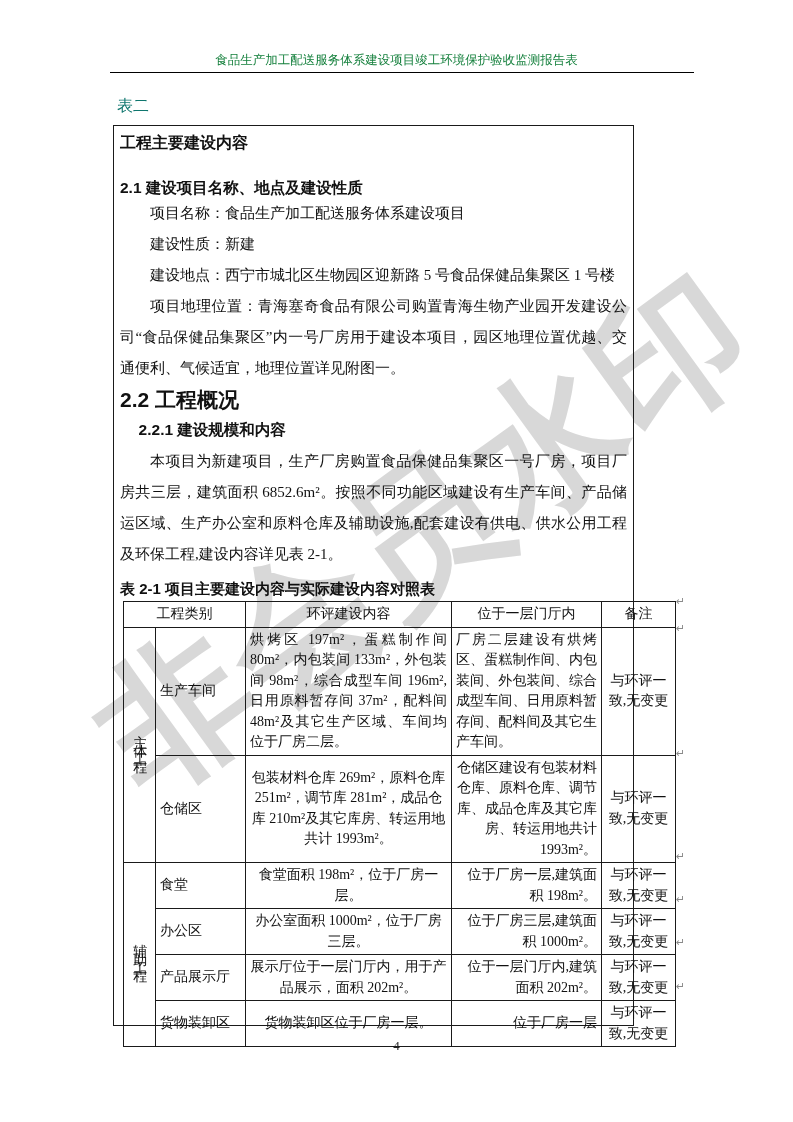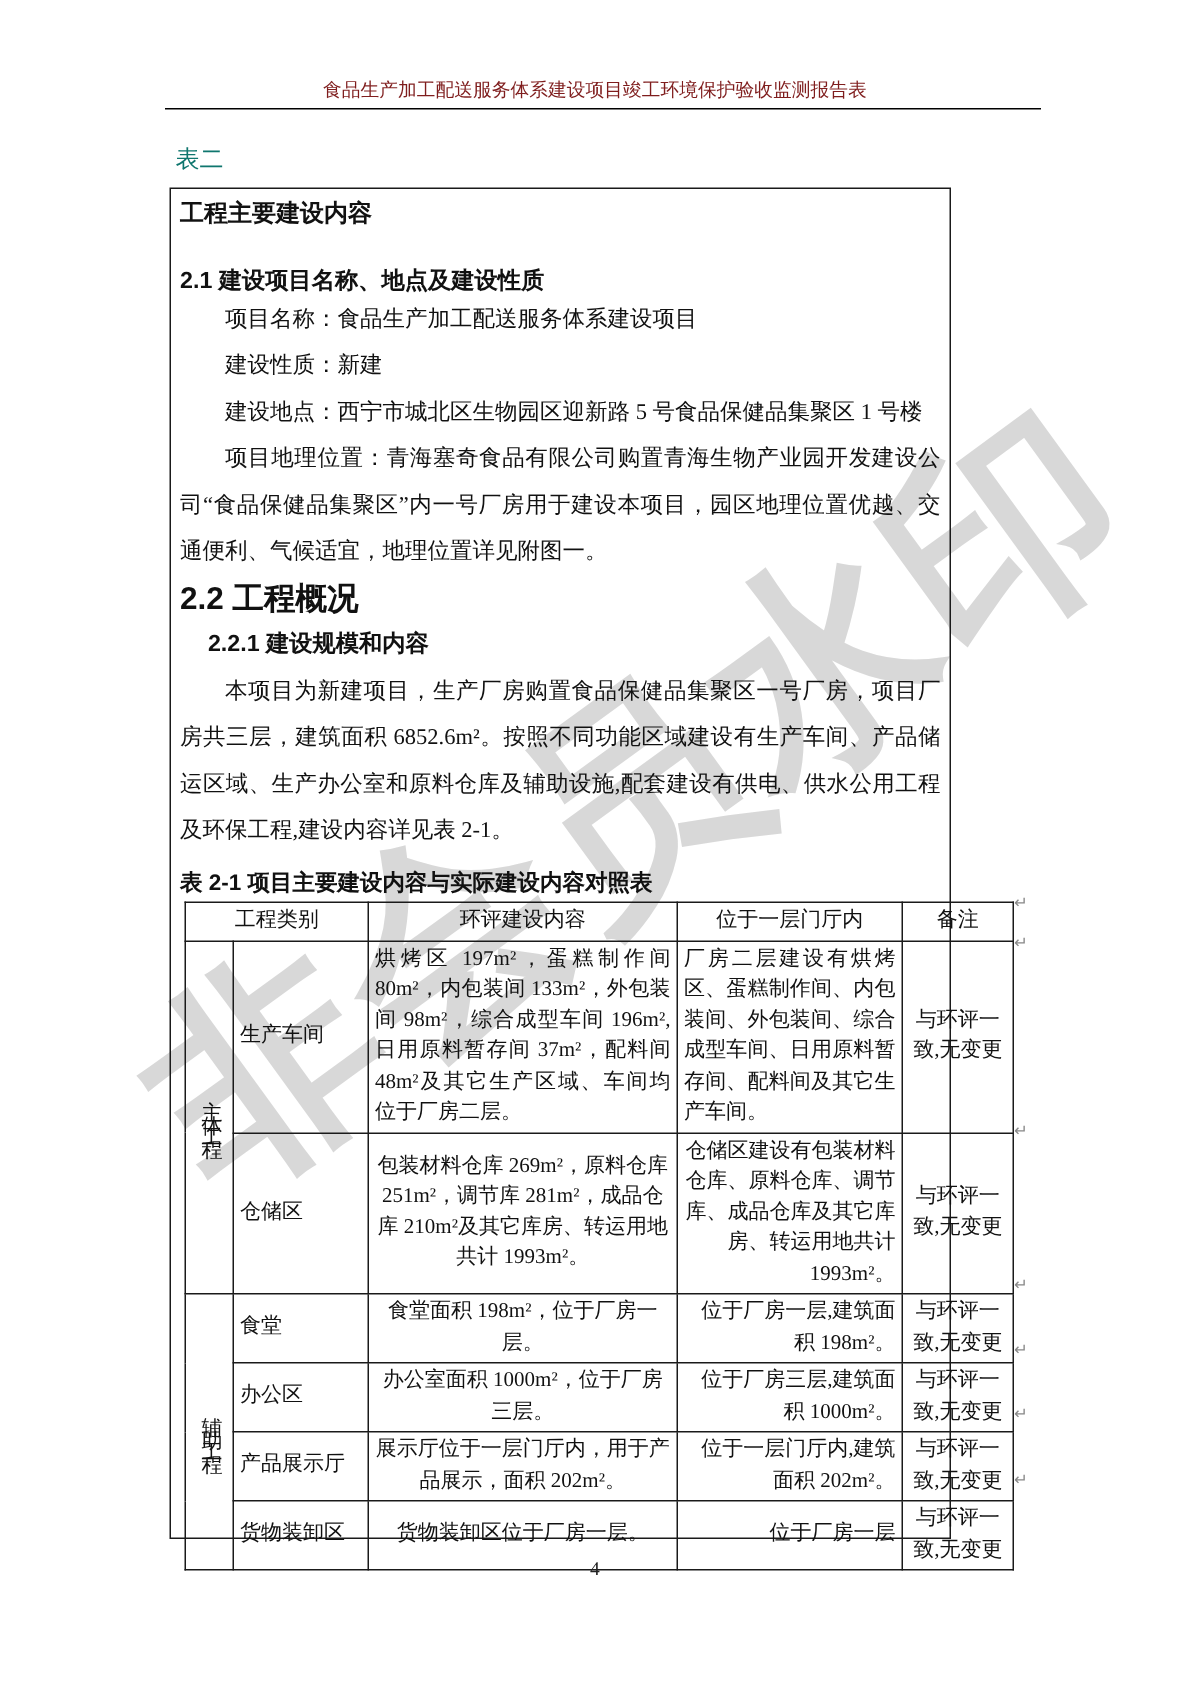--- a/index.html
+++ b/index.html
@@ -23,21 +23,21 @@
     font-size: 150px;
     letter-spacing: 2px;
     color: rgba(125,125,125,0.30);
     white-space: nowrap;
     z-index: 0;
     pointer-events: none;
   }
   
   .doc-header {
     position: absolute; top: 52px; left: 0; width: 100%;
-    text-align: center; font-size: 12.5px; color: #7f1d1d;
+    text-align: center; font-size: 12.5px; color: #15803d;
     z-index: 1;
   }
   .header-rule {
     position: absolute; top: 72px; left: 110px; width: 584px;
     border-top: 1.5px solid #000;
     z-index: 1;
   }
   .table-label {
     position: absolute; top: 96px; left: 117px;
     font-size: 16px; color: #0f766e; z-index: 1;

